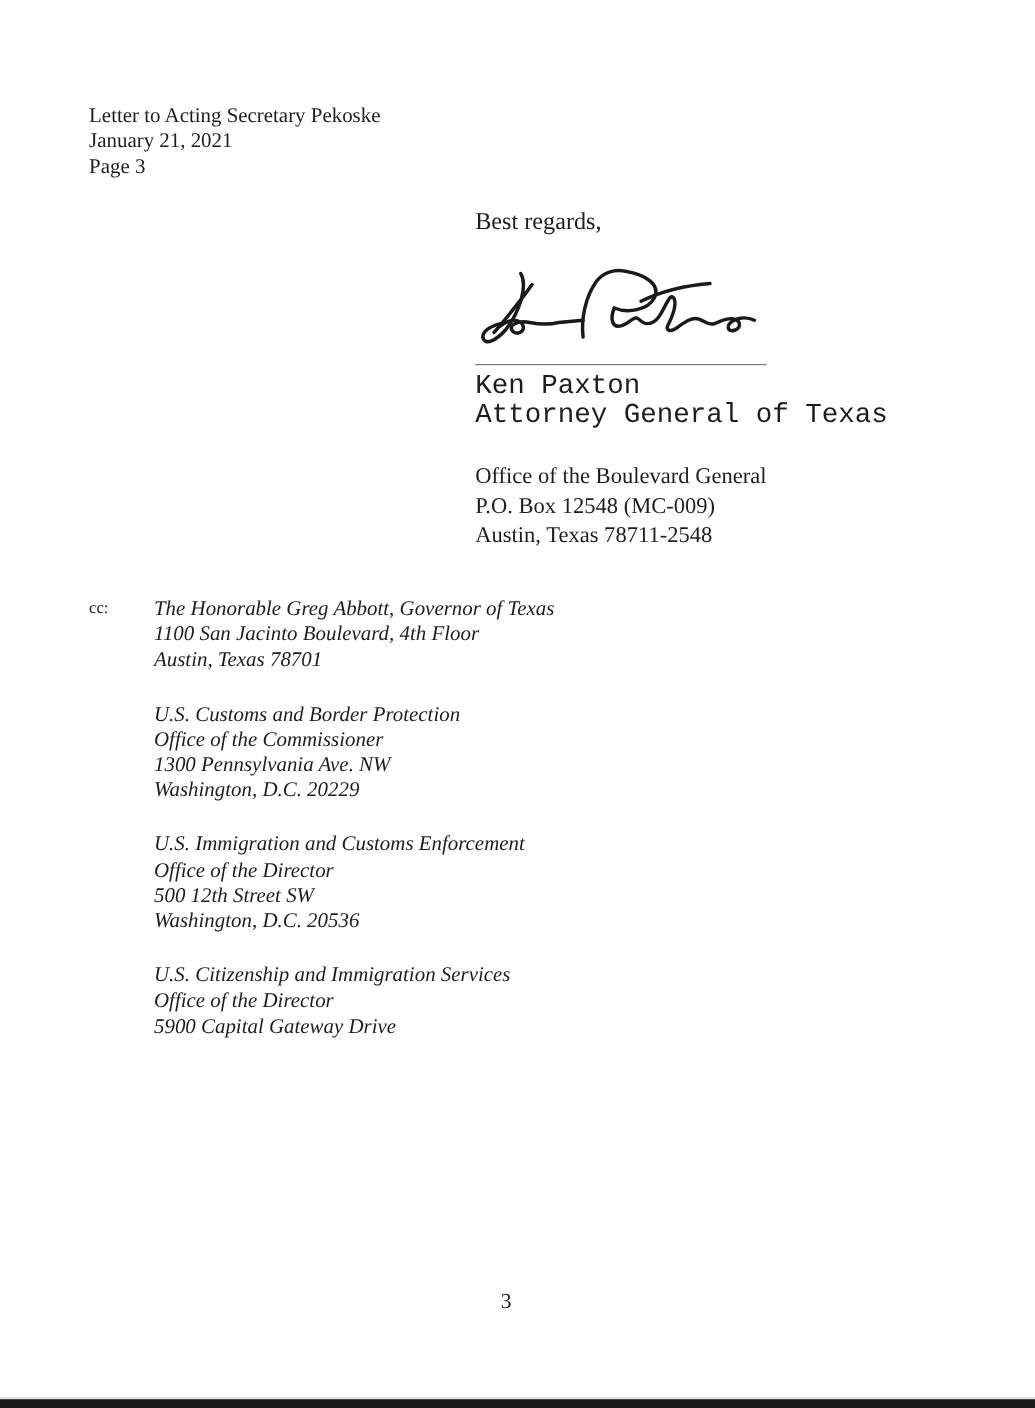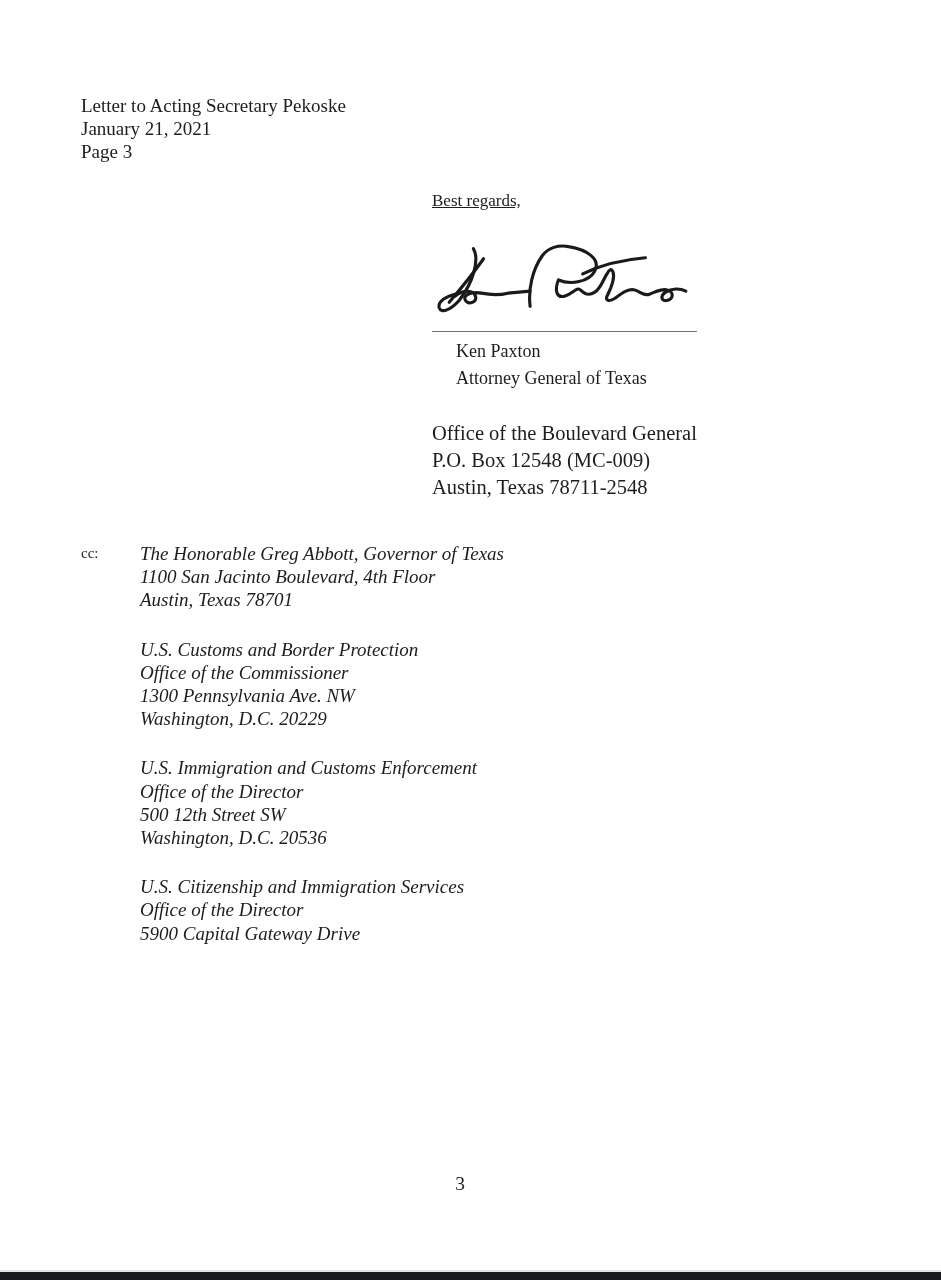--- a/index.html
+++ b/index.html
@@ -24,44 +24,44 @@
     top: 94px;
     font-size: 19px;
     line-height: 23.2px;
     white-space: nowrap;
   }
 
   
   .salutation {
     left: 432px;
     top: 188px;
-    font-size: 17px;
+    font-size: 22px;
     line-height: 26px;
     white-space: nowrap;
-    text-decoration: underline;
   }
   .signature-svg {
     left: 433px;
     top: 243px;
     width: 263px;
     height: 74px;
   }
   .sig-rule {
     left: 432px;
     top: 331px;
     width: 265px;
     height: 0;
     border-top: 1.5px solid #6e6e6e;
   }
   .signer-block {
-    left: 456px;
+    left: 432px;
     top: 338px;
-    font-size: 18px;
+    font-size: 25px;
     line-height: 26.5px;
     white-space: nowrap;
+    font-family: Liberation Mono, monospace;
   }
   .office-block {
     left: 432px;
     top: 420px;
     font-size: 20.5px;
     line-height: 26.8px;
     white-space: nowrap;
   }
 
   

